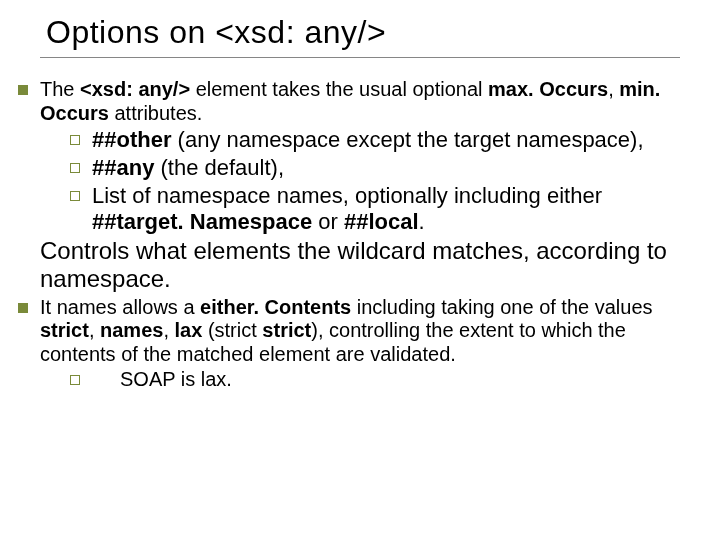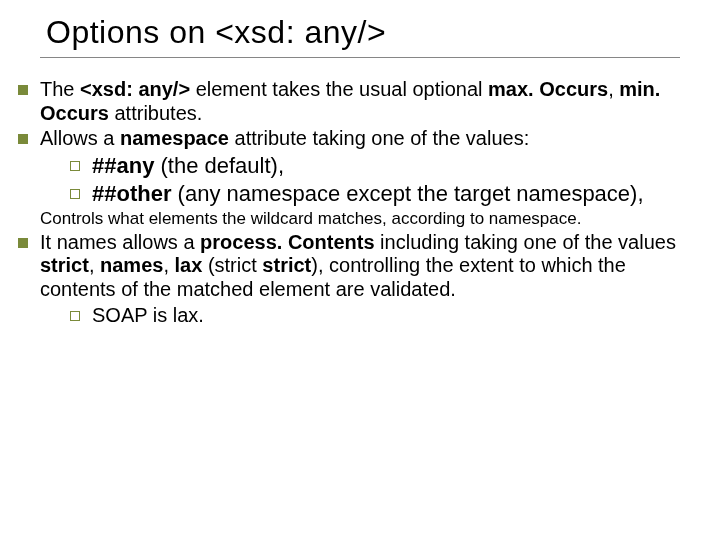--- a/index.html
+++ b/index.html
@@ -70,36 +70,36 @@
     flex: 0 0 auto;
     width: 8px;
     height: 8px;
     border: 1px solid #7a8a3a;
     background: #ffffff;
     margin: 8px 12px 0 18px;
   }
   .lvl2 .txt { flex: 1 1 auto; }
   .para {
     margin: 2px 0 2px 22px;
-    font-size: 17px;
+    font-size: 24px;
   }
   .lvl2sm {
     display: flex;
     margin: 2px 0 2px 0;
     font-size: 20px;
   }
   .lvl2sm .bullet2 {
     flex: 0 0 auto;
     width: 8px;
     height: 8px;
     border: 1px solid #7a8a3a;
     background: #ffffff;
     margin: 7px 12px 0 18px;
   }
-  .lvl2sm .txt { flex: 1 1 auto; }
+  .lvl2sm .txt { flex: 1 1 auto; margin-left: 28px; }
   b { font-weight: 700; }
 </style>
 </head>
 <body>
 
 <div class="slide">
 
   <div class="title-wrap">
     <div class="title">Options on &lt;xsd: any/&gt;</div>
     <hr class="title-rule">
@@ -107,48 +107,48 @@
 
   <div class="body">
 
     <div class="lvl1">
       <div class="bullet"></div>
       <div class="txt">
         <span>The </span><b>&lt;xsd: any/&gt;</b><span> element takes the usual optional </span><b>max. Occurs</b><span>, </span><b>min. Occurs</b><span> attributes.</span>
       </div>
     </div>
 
-    <div class="lvl1">
-      <div class="bullet"></div>
-      <div class="txt">
-        <span>Allows a </span><b>namespace</b><span> attribute taking one of the values:</span>
-      </div>
-    </div>
 
     <div class="sub">
+      <div class="lvl2">
+        <div class="bullet2"></div>
+        <div class="txt">
+          <b>##other</b><span> (any namespace except the target namespace),</span>
+        </div>
+      </div>
       <div class="lvl2">
         <div class="bullet2"></div>
         <div class="txt">
           <b>##any</b><span> (the default),</span>
         </div>
       </div>
       <div class="lvl2">
         <div class="bullet2"></div>
         <div class="txt">
-          <b>##other</b><span> (any namespace except the target namespace),</span>
+          <span>List of namespace names, optionally including either </span><b>##target. Namespace</b><span> or </span><b>##local</b><span>.</span>
         </div>
       </div>
     </div>
 
     <div class="para">Controls what elements the wildcard matches, according to namespace.</div>
 
     <div class="lvl1">
       <div class="bullet"></div>
       <div class="txt">
-        <span>It names allows a </span><b>process. Contents</b><span> including taking one of the values </span><b>strict</b><span>, </span><b>names</b><span>, </span><b>lax</b><span> (strict </span><b>strict</b><span>), controlling the extent to which the contents of the matched element are validated.</span>
+        <span>It names allows a </span><b>either. Contents</b><span> including taking one of the values </span><b>strict</b><span>, </span><b>names</b><span>, </span><b>lax</b><span> (strict </span><b>strict</b><span>), controlling the extent to which the contents of the matched element are validated.</span>
       </div>
     </div>
 
     <div class="sub">
       <div class="lvl2sm">
         <div class="bullet2"></div>
         <div class="txt">SOAP is lax.</div>
       </div>
     </div>
 

